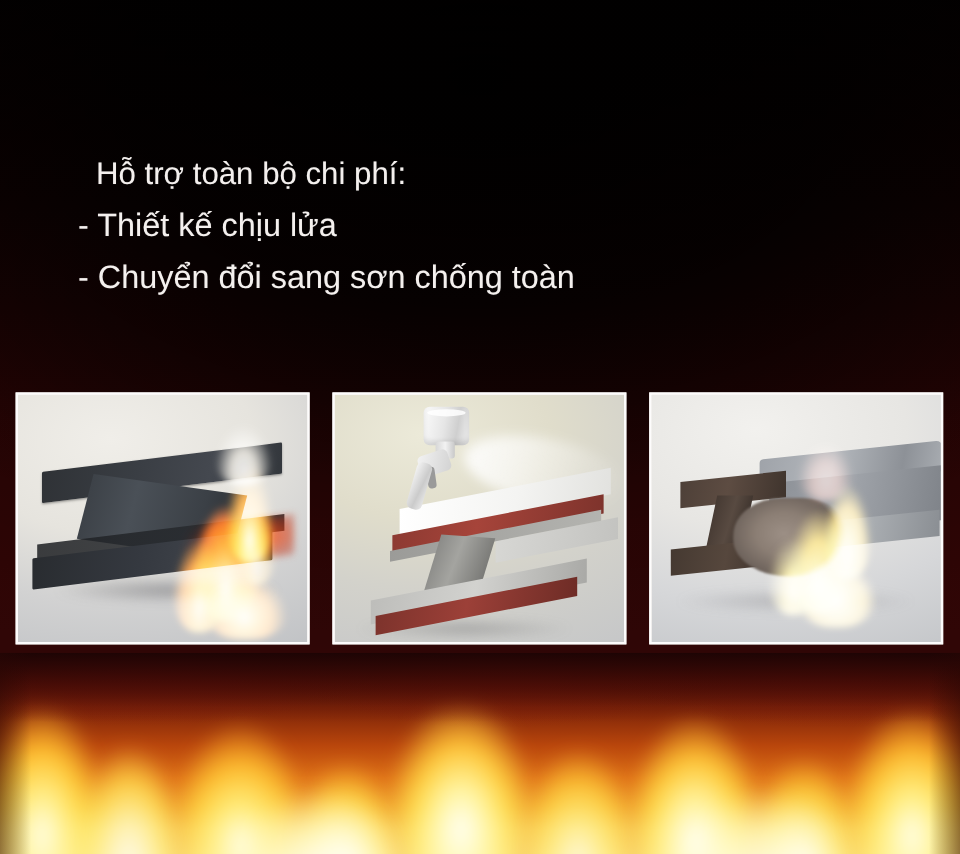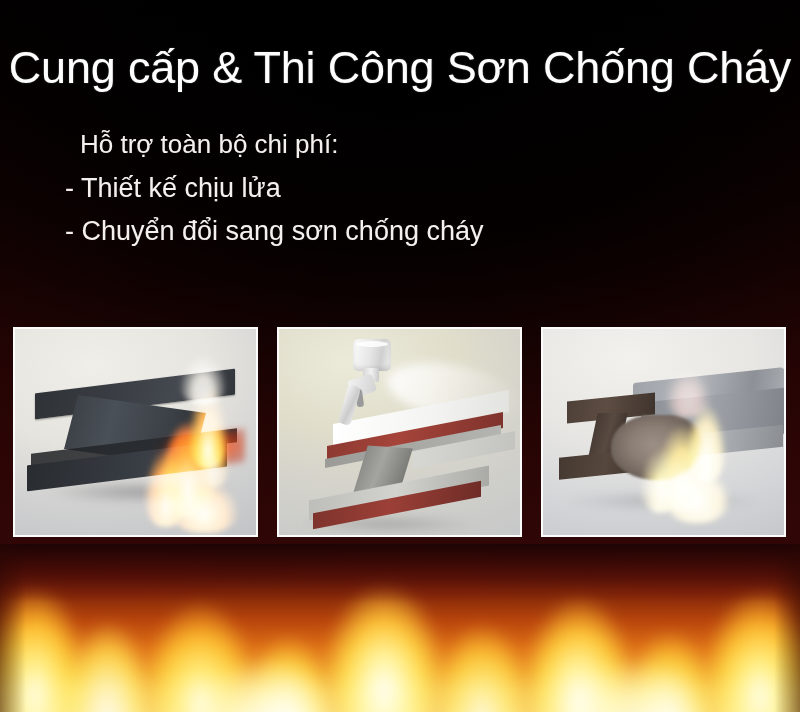--- a/index.html
+++ b/index.html
@@ -353,26 +353,25 @@
     position:absolute; top:0; width:26px; height:168px; pointer-events:none;
   }
   .edge-fade-l { left:0;  background:linear-gradient(to right, rgba(40,6,4,0.5), rgba(40,6,4,0)); }
   .edge-fade-r { right:0; background:linear-gradient(to left,  rgba(40,6,4,0.5), rgba(40,6,4,0)); }
 </style>
 </head>
 <body>
 
 <div class="banner">
 
-  <div class="headline">Cung cấp &amp; Thi Công Sơn Chống Cháy</div>
 
   <div class="subcopy">
     <div class="sub-line lead">Hỗ trợ toàn bộ chi phí:</div>
     <div class="sub-line bullet">- Thiết kế chịu lửa</div>
-    <div class="sub-line bullet">- Chuyển đổi sang sơn chống cháy</div>
+    <div class="sub-line bullet">- Chuyển đổi sang sơn chống toàn</div>
   </div>
 
   <div class="photo-strip">
 
     <div class="photo p1">
       <div class="stage"></div>
       <div class="b1-shadow"></div>
       <div class="beam1">
         <div class="b1-topflange"></div>
         <div class="b1-web"></div>

